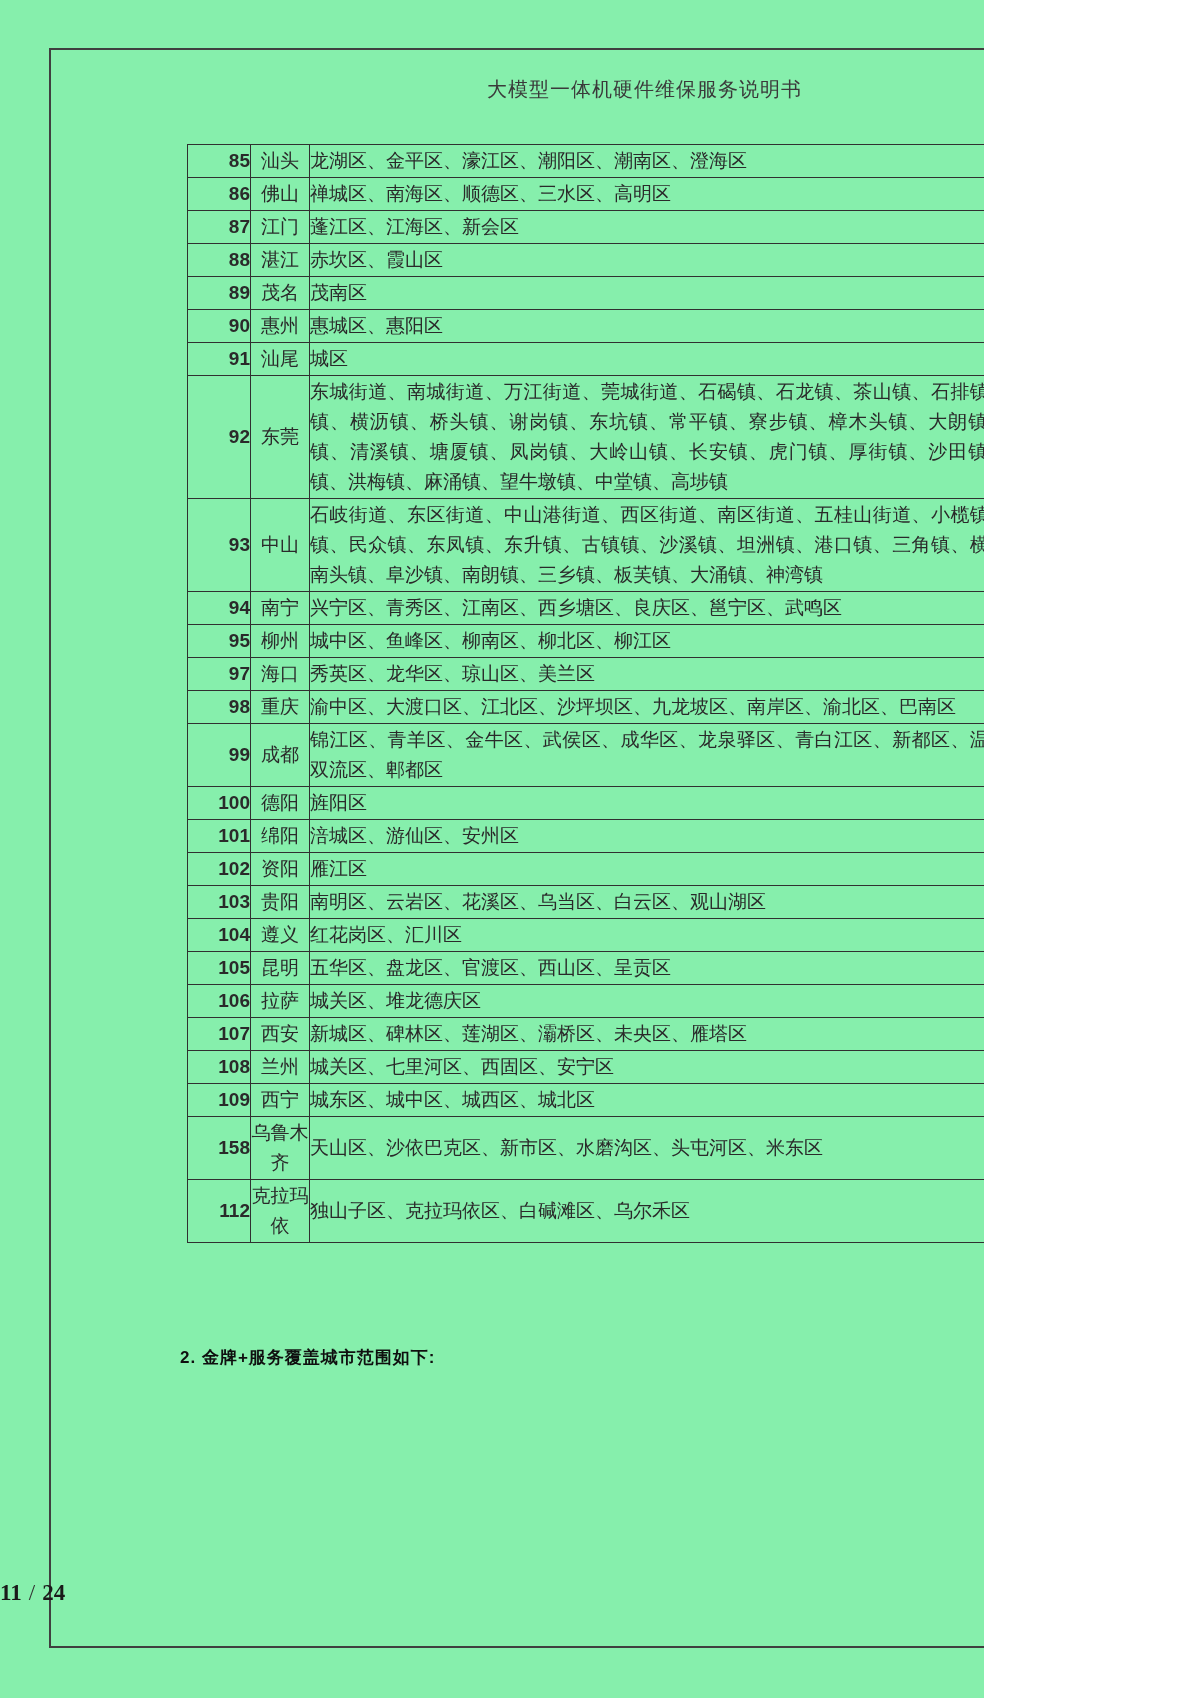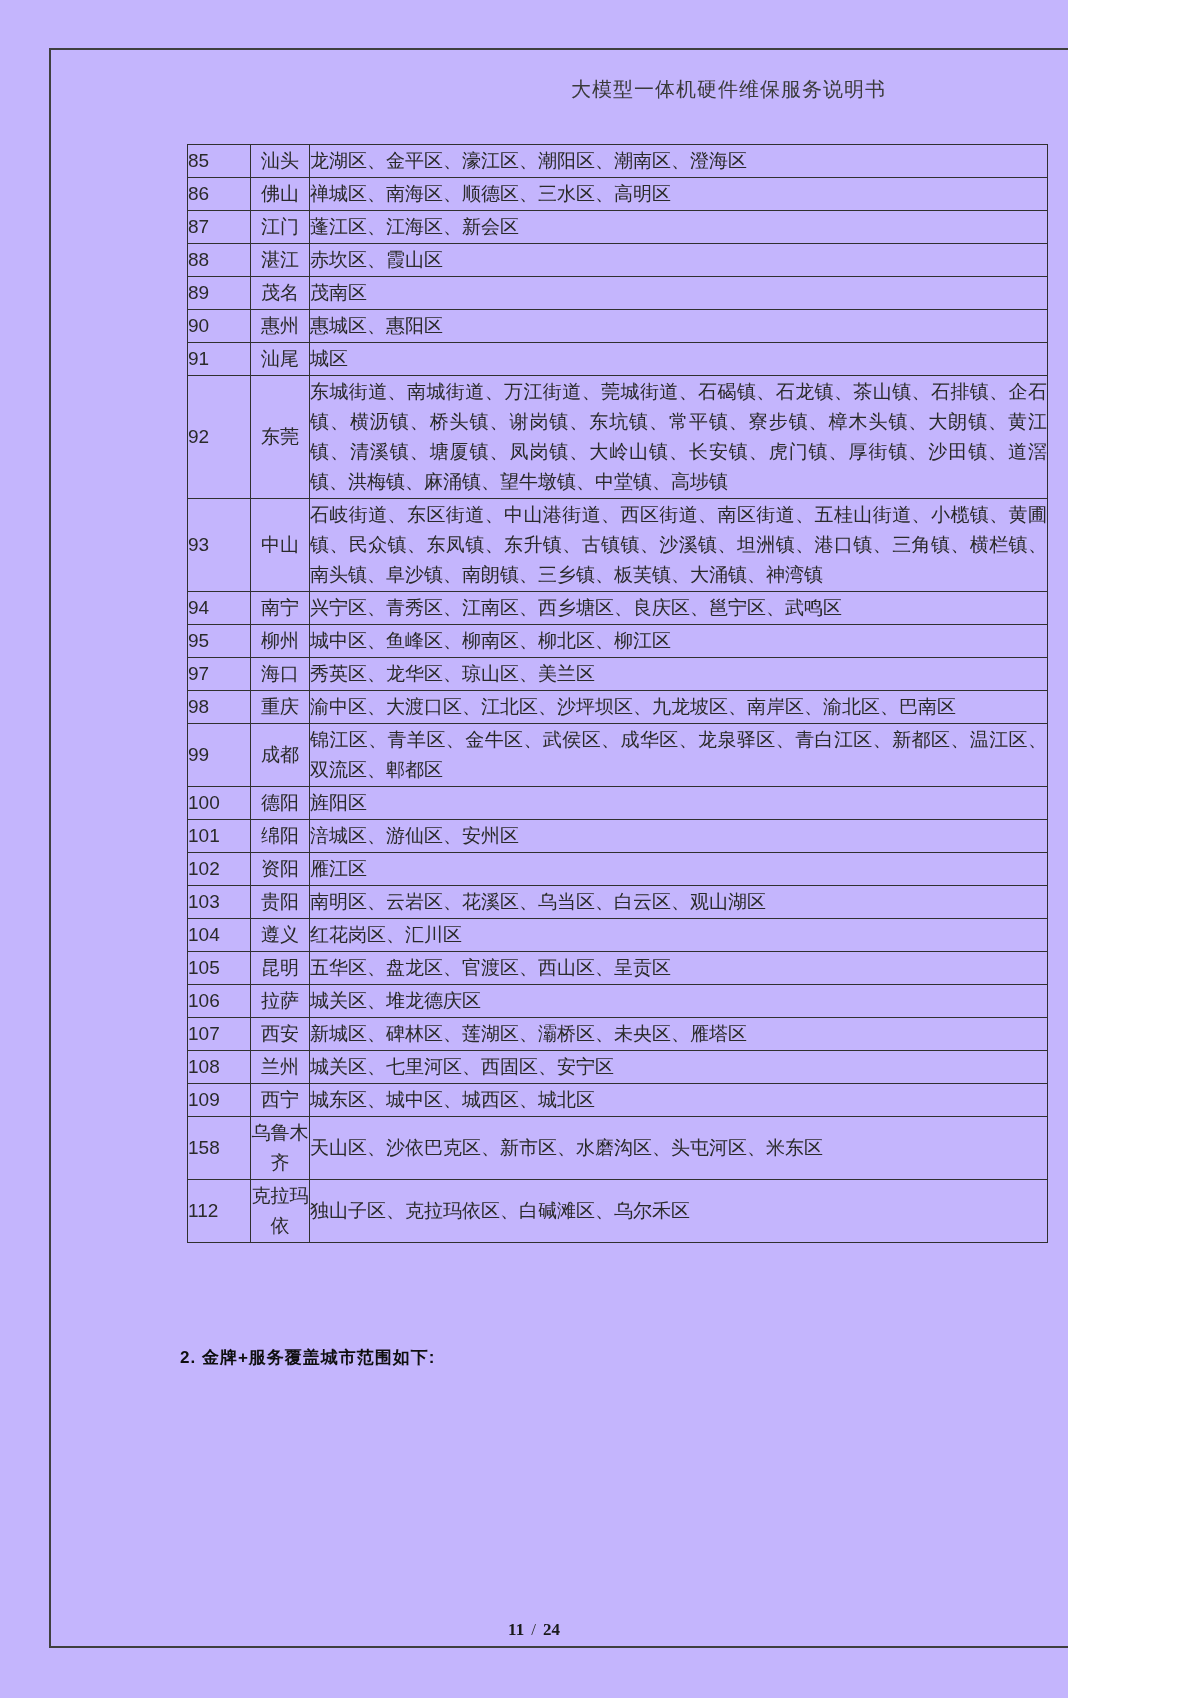--- a/index.html
+++ b/index.html
@@ -3,23 +3,23 @@
 <meta charset="utf-8">
 <style>
   html, body {
     margin: 0;
     padding: 0;
     background: #ffffff;
     font-family: "Liberation Sans", sans-serif;
   }
   .canvas {
     position: relative;
-    width: 1068px;
+    width: 984px;
     height: 1698px;
-    background: #c4b5fd;
+    background: #86efac;
     overflow: hidden;
   }
   .page-border {
     position: absolute;
     left: 49px;
     top: 48px;
     width: 1100px;
     height: 1600px;
     border: 2px solid #3f3f3f;
     box-sizing: border-box;
@@ -47,21 +47,22 @@
   }
   table.city-table td {
     border: 1.5px solid #303030;
     line-height: 30px;
     padding: 1px 0;
     vertical-align: middle;
     box-sizing: border-box;
   }
   td.no {
     width: 63px;
-    text-align: left;
+    text-align: right;
+    font-weight: bold;
   }
   td.city {
     width: 59px;
     text-align: center;
     padding: 1px 6px;
     word-break: break-all;
     border-radius: 13px;
   }
   td.districts {
     text-align: justify;
@@ -78,25 +79,23 @@
     font-weight: 700;
     color: #0f0f0f;
     letter-spacing: 1px;
     white-space: nowrap;
   }
   .page-number {
     position: absolute;
     left: 0;
     right: 0;
     top: 1580px;
-    text-align: center;
     font-family: "Liberation Serif", serif;
-    font-size: 17px;
+    font-size: 23px;
     color: #1a1a1a;
-    margin-top: 40px;
   }
   .page-number .num { font-weight: 700; }
   .page-number .sep {
     font-weight: 400;
     margin: 0 7px;
     color: #333333;
   }
 </style>
 </head>
 <body>

